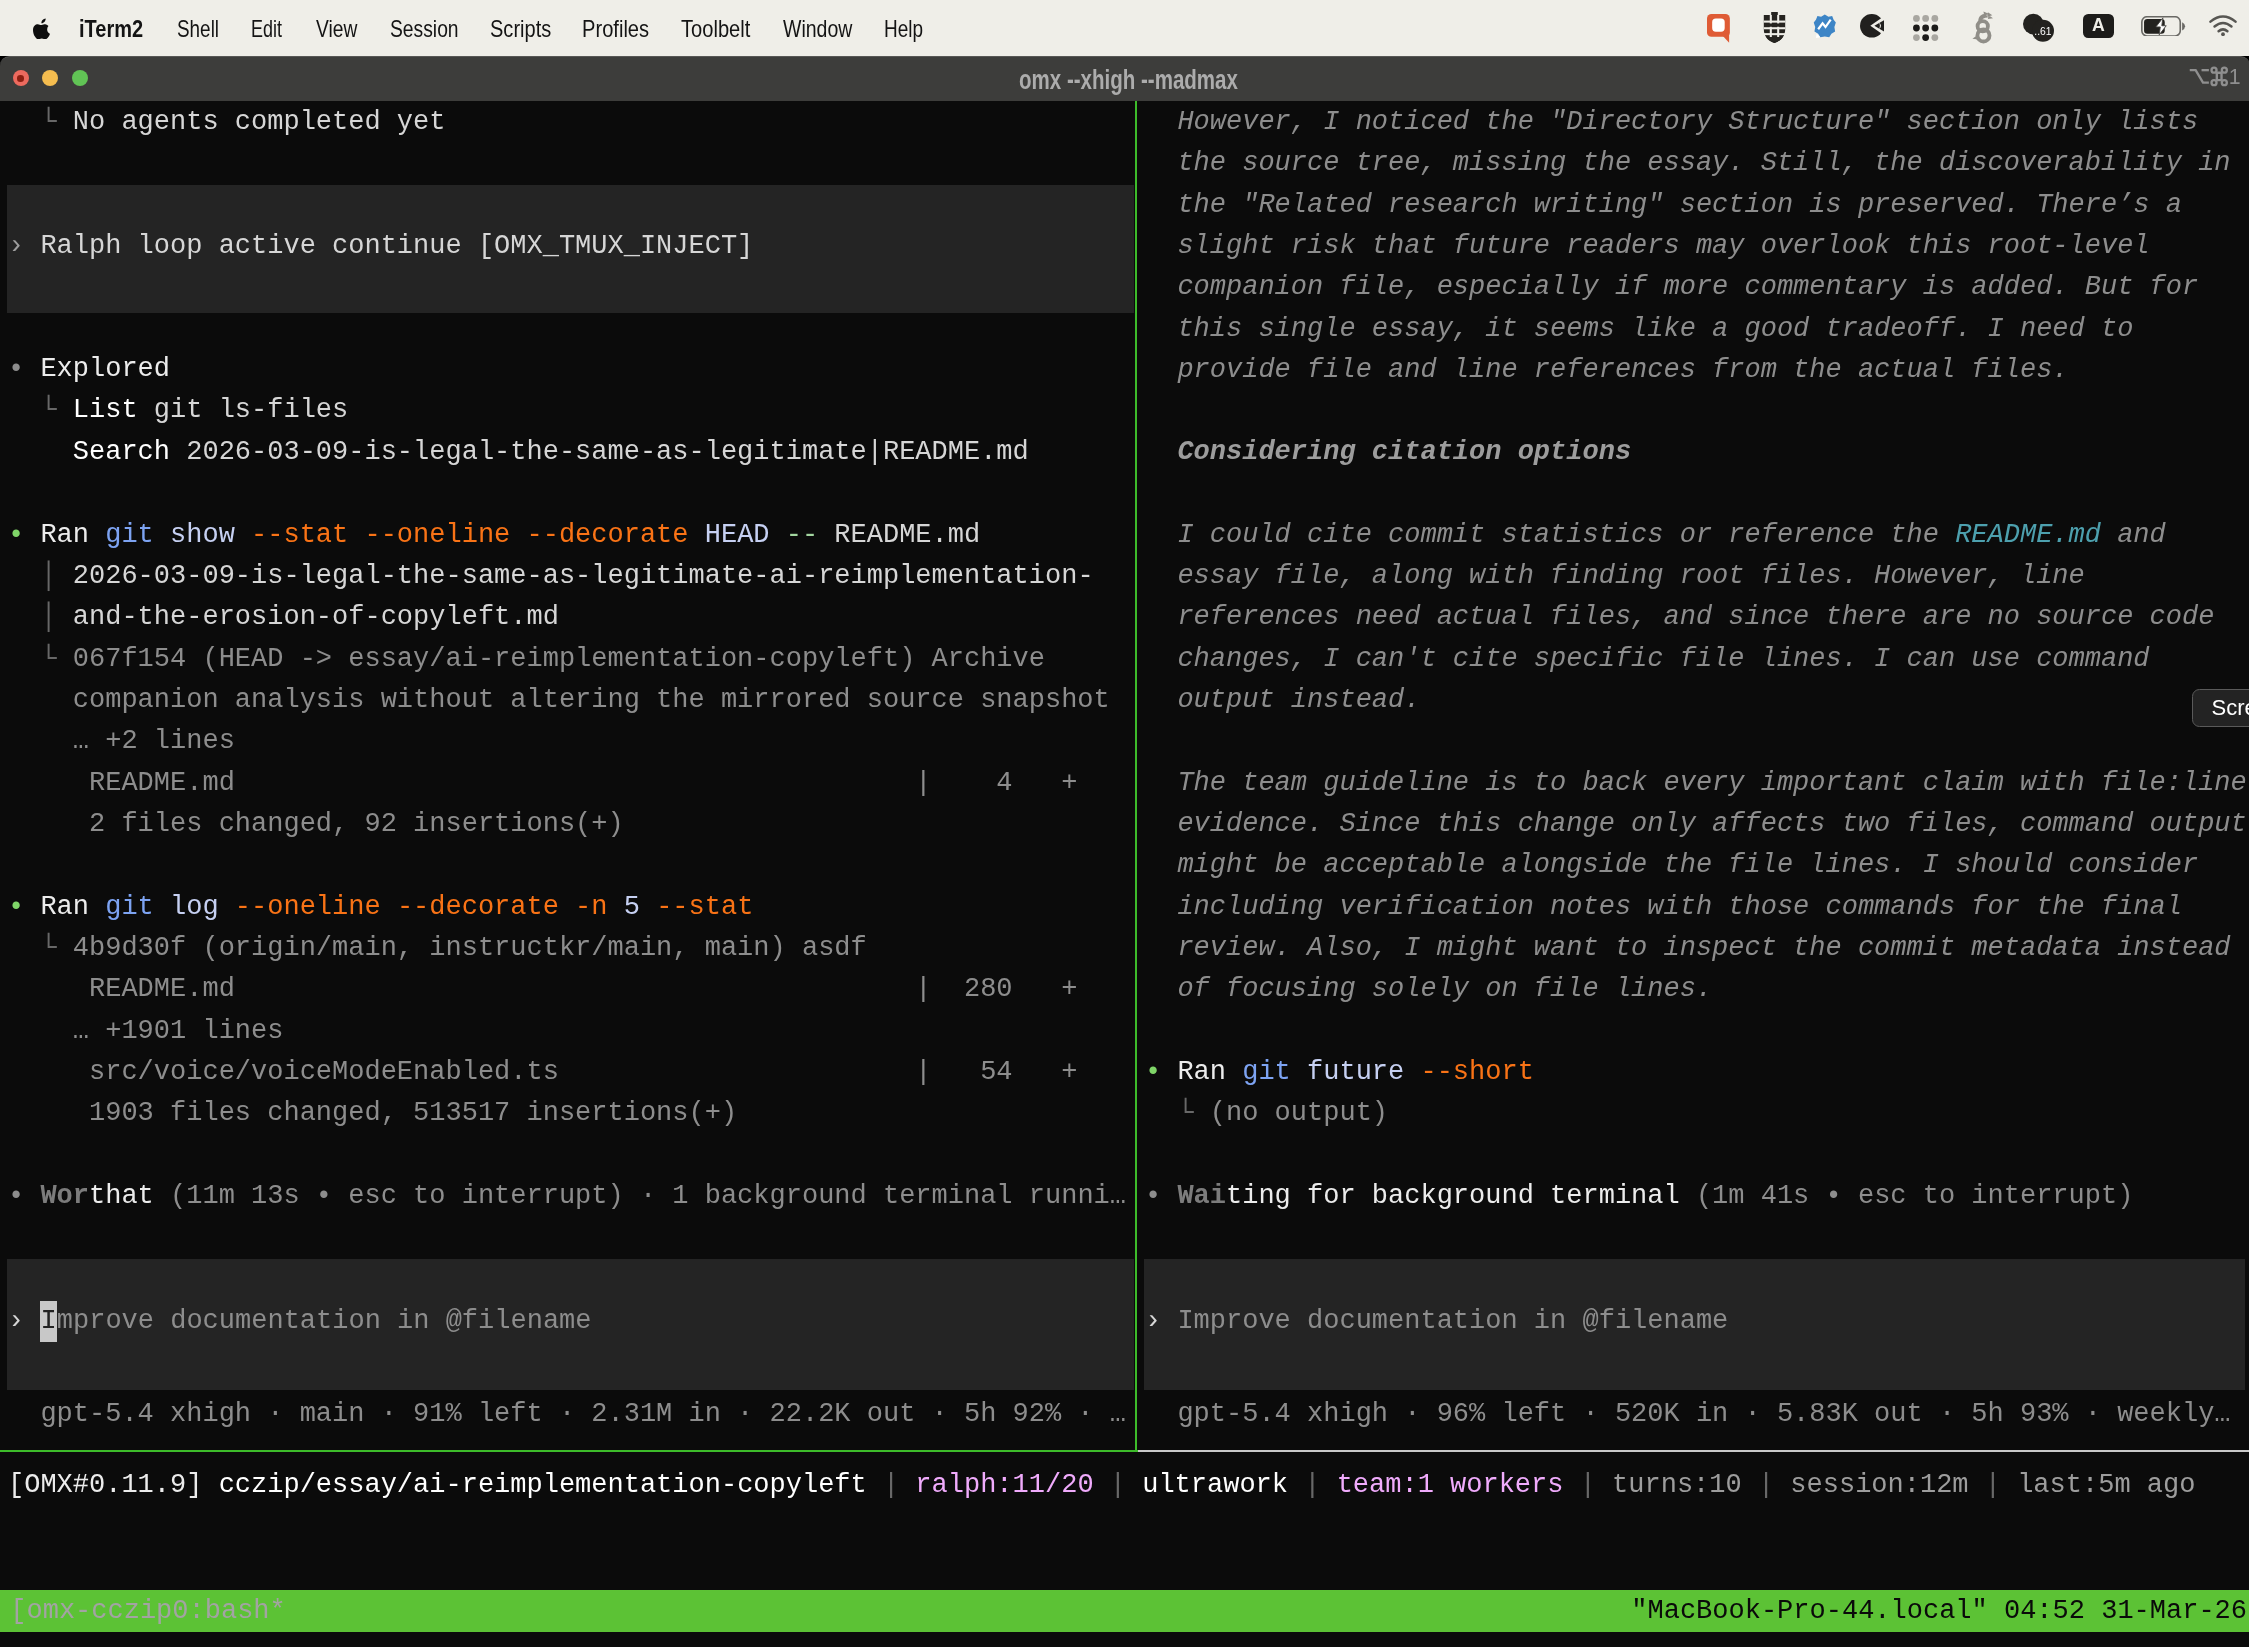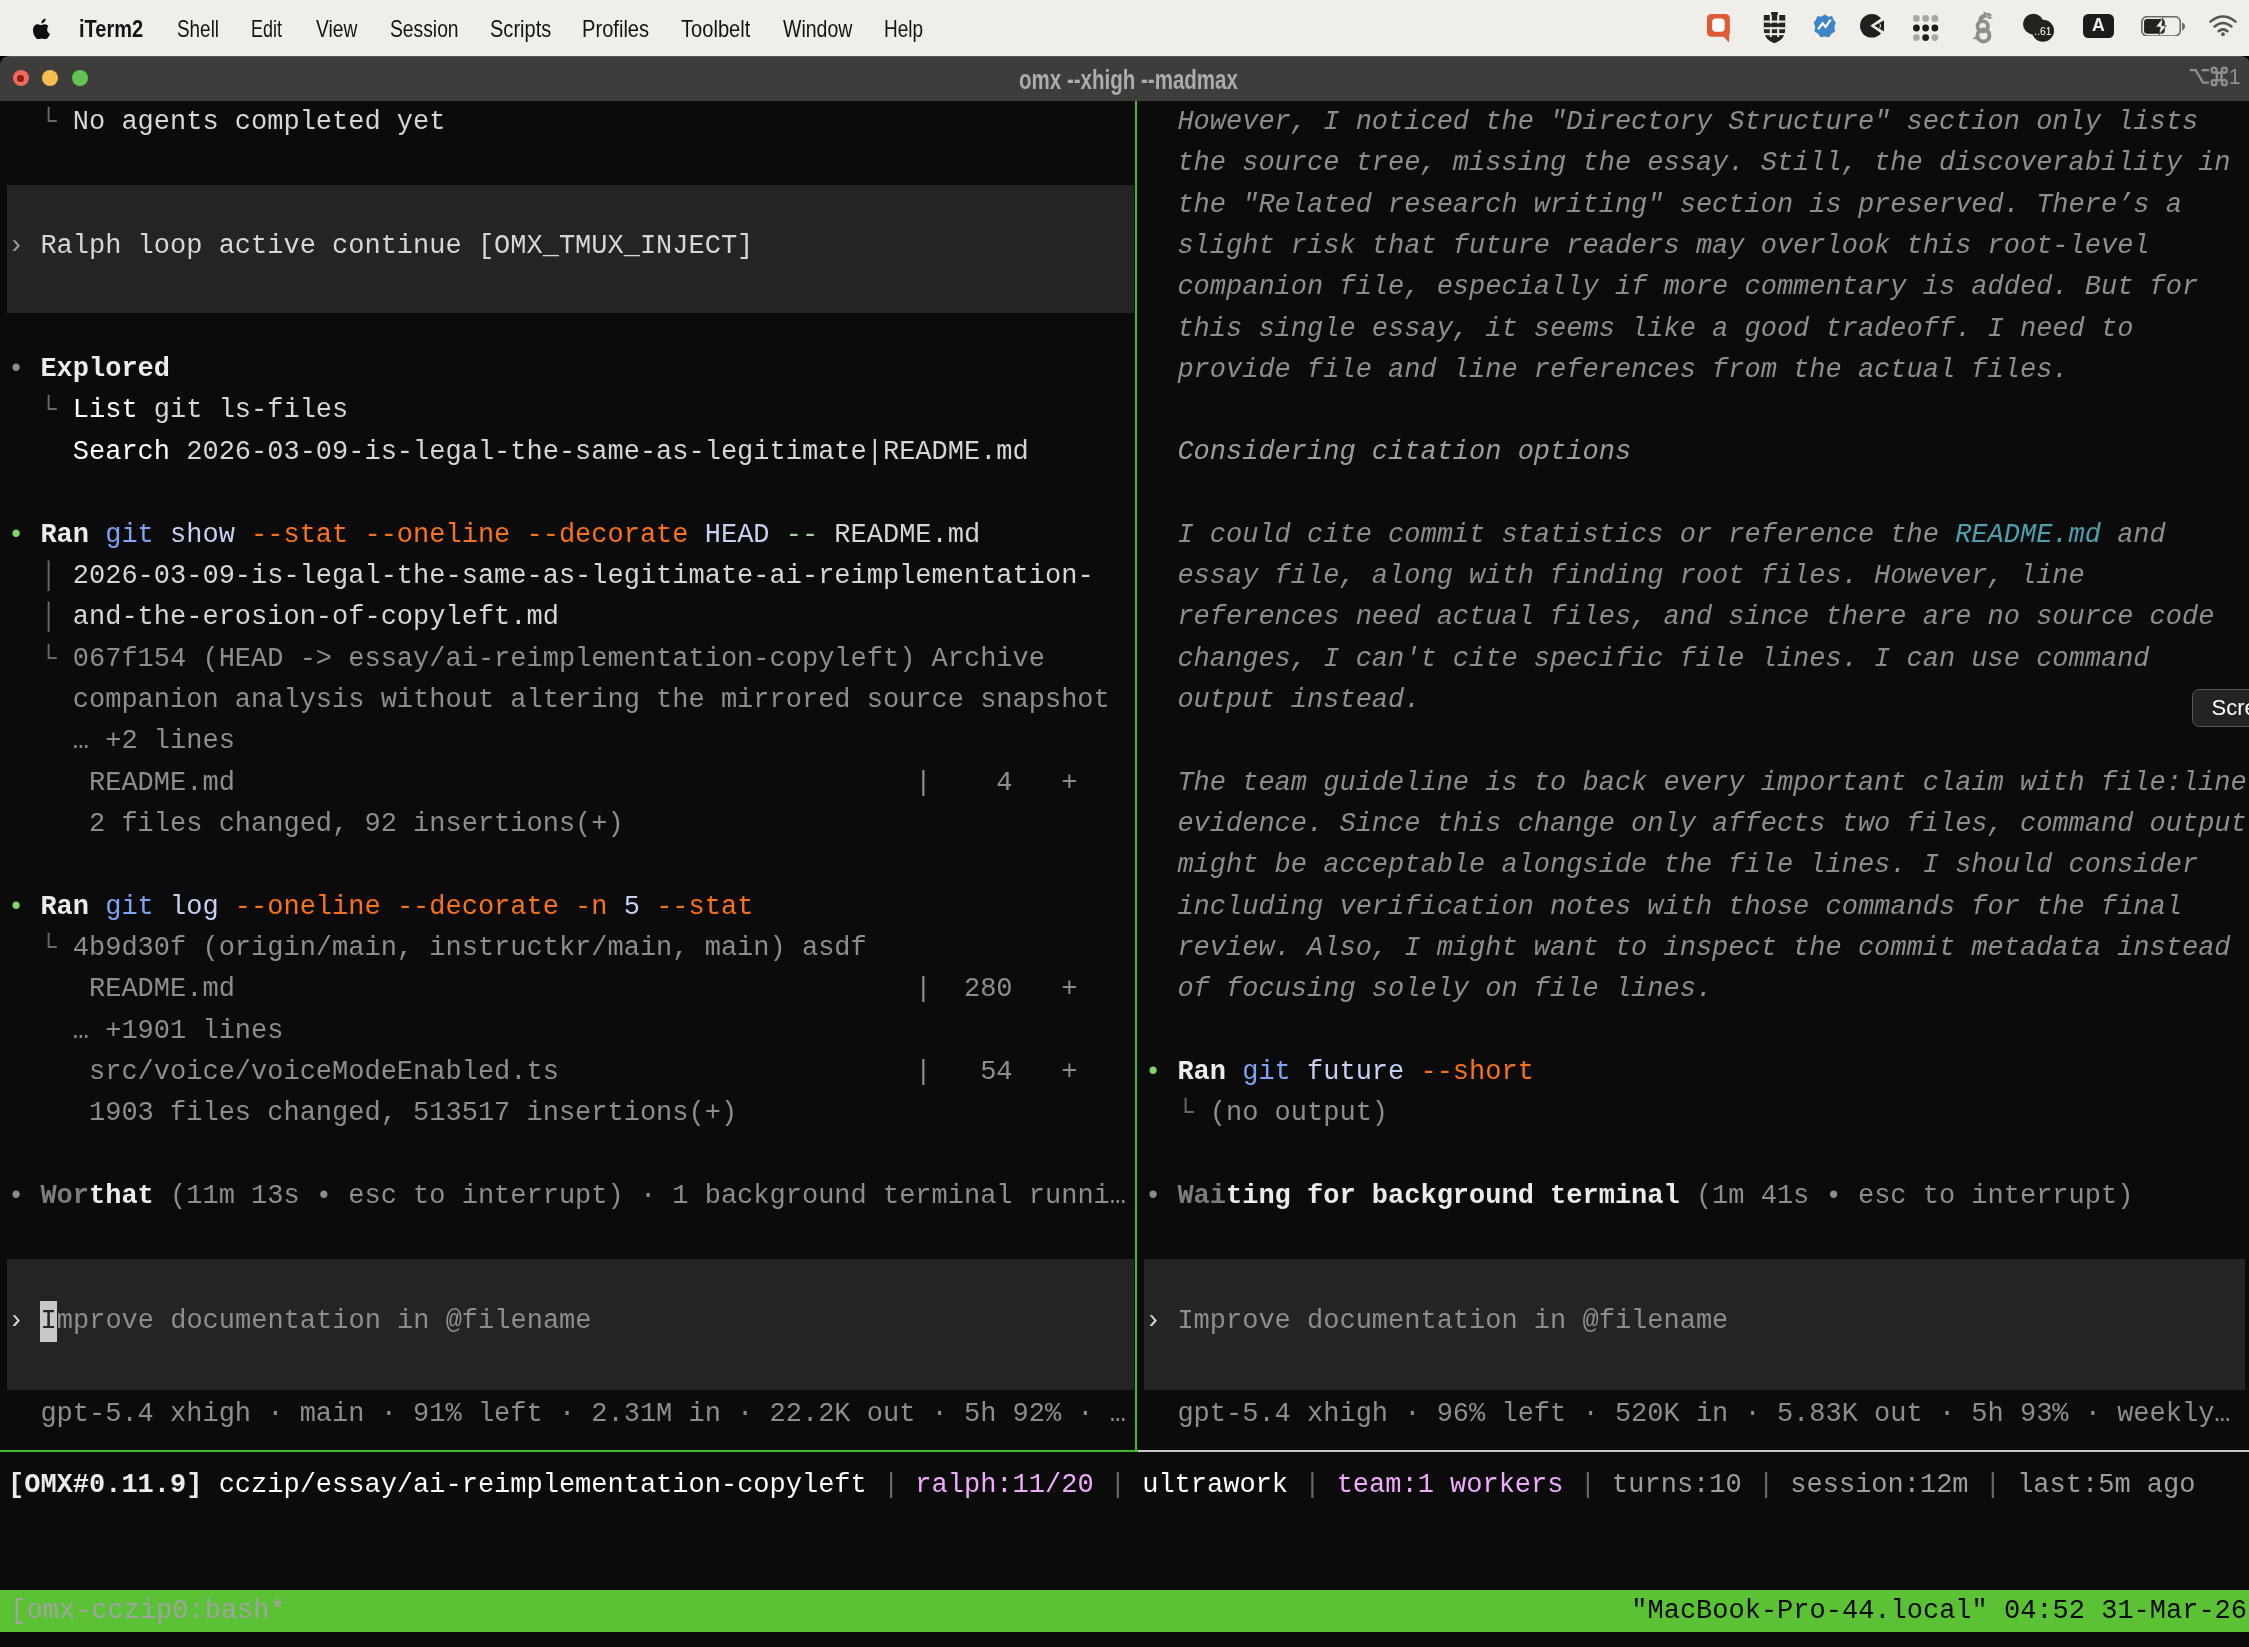--- a/index.html
+++ b/index.html
@@ -1,20 +1,20 @@
 <!DOCTYPE html>
 <html style="font-size:11.8px"><head><meta charset="utf-8"><style>
 *{margin:0;padding:0;box-sizing:border-box}
 html,body{width:2250px;height:1648px;background:#000;overflow:hidden}
 body{position:relative;font-family:"Liberation Sans",sans-serif}
 .ln{position:absolute;white-space:pre;font:27px/41px "Liberation Mono",monospace;color:#d6d6d6;letter-spacing:0}
 .it{font-style:italic}
-.bo{font-weight:normal}
+.bo{font-weight:bold}
 .g{color:#8d8d8d} .g2{color:#9d9d9d} .dg{color:#686868}
-.w{color:#d6d6d6} .bw{color:#ececec;font-weight:bold}
+.w{color:#d6d6d6} .bw{color:#ececec;font-weight:normal}
 .blu{color:#7da3f2} .arg{color:#c6d0f2} .pk{color:#f97316}
 .grn{color:#7fd568} .cy{color:#ffffff} .lg{color:#a3d6a0}
 .tl{color:#4da0ae}
 .gb{color:#f0abfc}
 .shim1{color:#7c7c7c;font-weight:bold}
 </style></head><body>
 <div style="position:absolute;left:0;top:0;width:2250px;height:56px;background:#efeee8"></div>
 <svg style="position:absolute;left:33px;top:17.7px" width="17" height="21.4" viewBox="0 0 814 1000">
     <path fill="#0e0e0e" d="M788 341c-6 4-110 63-110 193 0 150 132 203 136 204-1 3-21 73-70 144-43 63-89 126-158 126s-87-40-167-40c-78 0-106 41-169 41s-107-58-158-130C33 794 0 675 0 562c0-181 118-277 234-277 62 0 113 41 152 41 37 0 94-43 164-43 27 0 122 2 185 93zM555 171c32-38 54-90 54-143 0-7-1-15-2-21-52 2-113 34-150 77-29 33-56 85-56 138 0 8 1 16 2 19 3 1 9 2 14 2 46 0 104-31 138-72z"></path>
   </svg>

